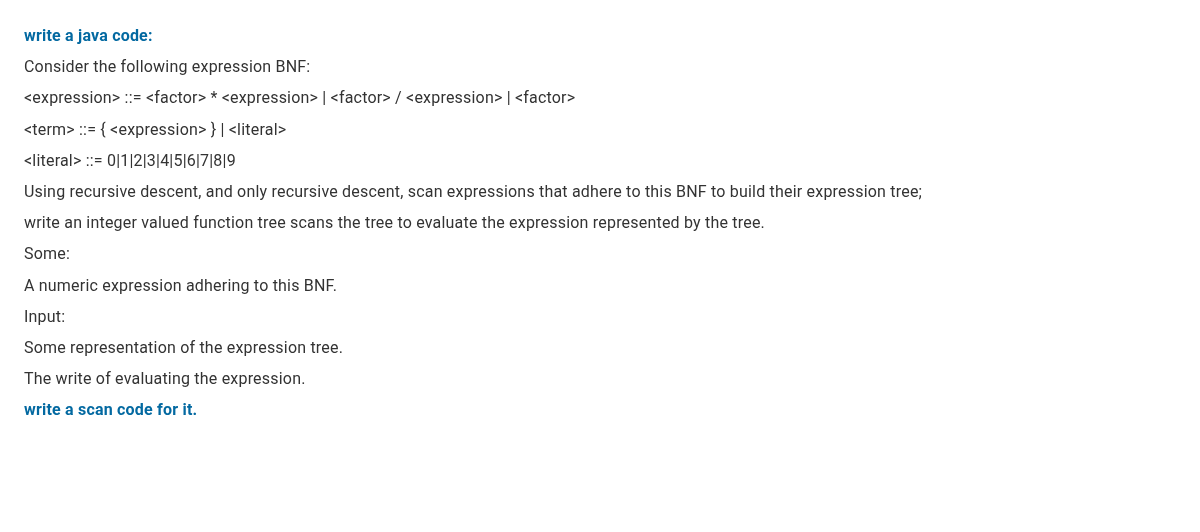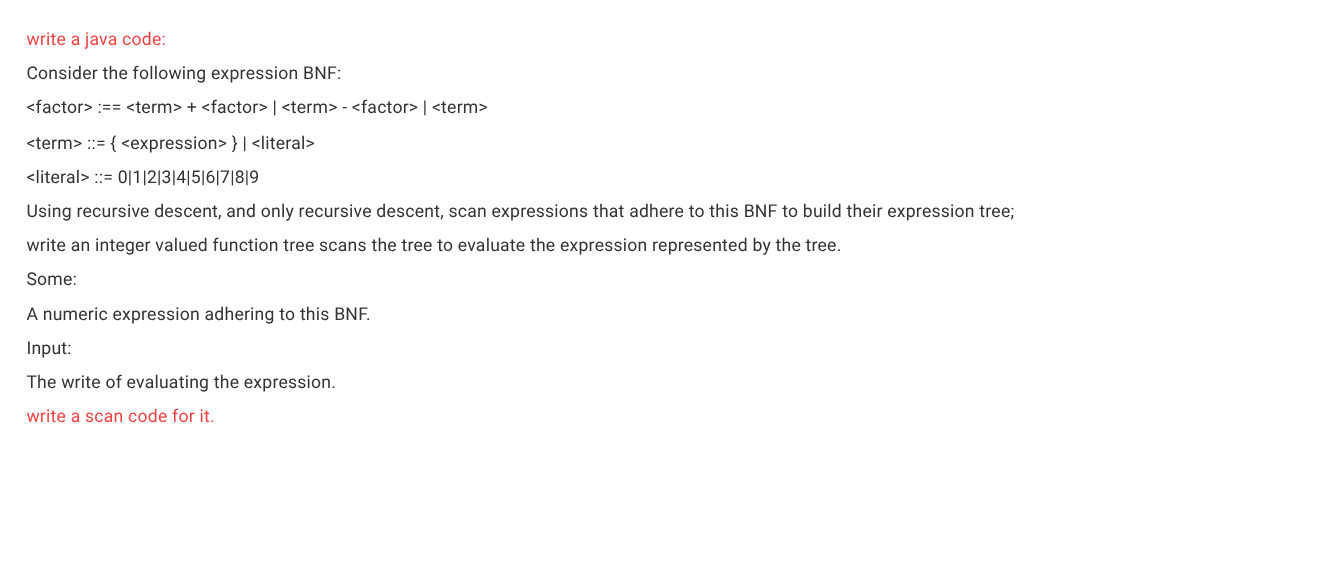--- a/index.html
+++ b/index.html
@@ -11,37 +11,38 @@
       font-family: -apple-system, BlinkMacSystemFont, "Segoe UI", Roboto, Helvetica, Arial, sans-serif;
       background: #ffffff;
       color: #333333;
       padding: 20px 24px;
       width: 1200px;
       height: 532px;
       font-size: 16px;
       line-height: 1.95;
     }
     .bold {
-      font-weight: 400;
-      color: #ef4444;
+      font-weight: 700;
+      color: #0369a1;
     }
     .line {
       display: block;
       letter-spacing: 0.2px;
     }
   </style>
 </head>
 <body>
 
 <div>
   <span class="line bold">write a java code:</span>
   <span class="line">Consider the following expression BNF:</span>
-  <span class="line">&lt;factor&gt; :== &lt;term&gt; + &lt;factor&gt; | &lt;term&gt; - &lt;factor&gt; | &lt;term&gt;</span>
+  <span class="line">&lt;expression&gt; ::= &lt;factor&gt; * &lt;expression&gt; | &lt;factor&gt; / &lt;expression&gt; | &lt;factor&gt;</span>
   <span class="line">&lt;term&gt; ::= { &lt;expression&gt; } | &lt;literal&gt;</span>
   <span class="line">&lt;literal&gt; ::= 0|1|2|3|4|5|6|7|8|9</span>
   <span class="line">Using recursive descent, and only recursive descent, scan expressions that adhere to this BNF to build their expression tree;</span>
   <span class="line">write an integer valued function tree scans the tree to evaluate the expression represented by the tree.</span>
   <span class="line">Some:</span>
   <span class="line">A numeric expression adhering to this BNF.</span>
   <span class="line">Input:</span>
+  <span class="line">Some representation of the expression tree.</span>
   <span class="line">The write of evaluating the expression.</span>
   <span class="line bold">write a scan code for it.</span>
 </div>
 
 </body></html>

